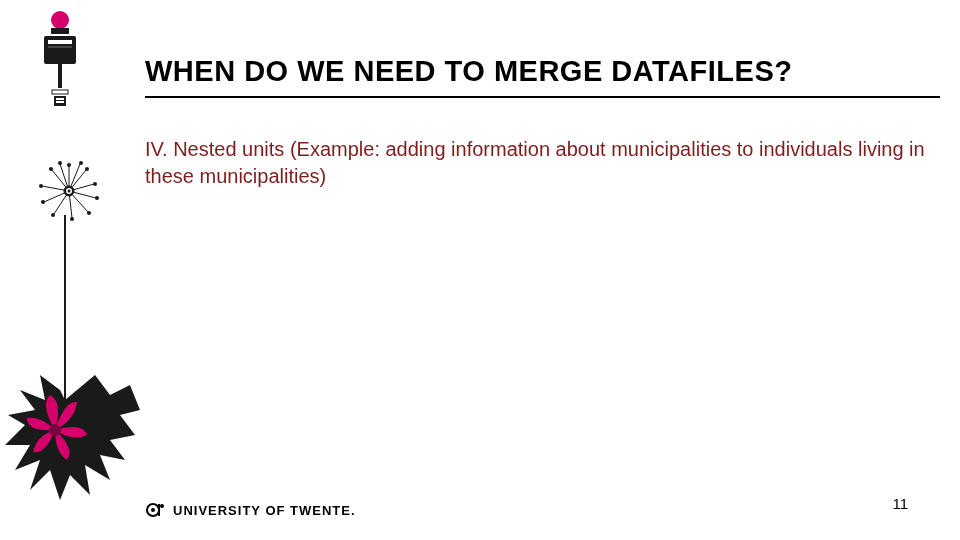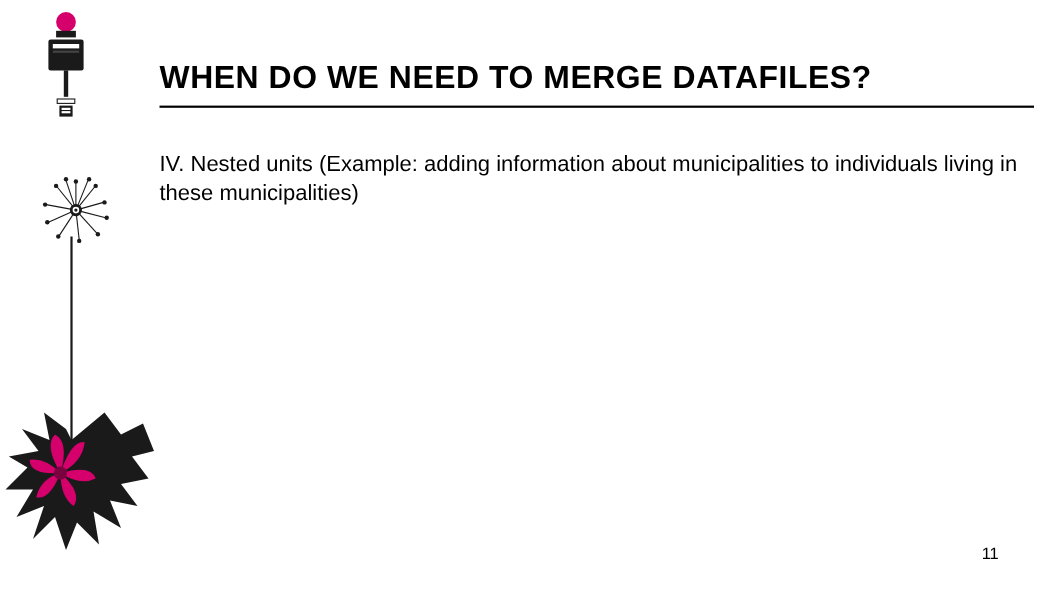--- a/index.html
+++ b/index.html
@@ -62,21 +62,21 @@
       letter-spacing: 0.5px;
       color: #000;
       padding-bottom: 8px;
       border-bottom: 2px solid #000;
     }
     .body-text {
       margin-top: 38px;
       font-size: 20px;
       font-weight: 400;
       line-height: 1.35;
-      color: #000000;
+      color: #7f1d1d;
     }
     .footer {
       position: absolute;
       left: 145px;
       bottom: 20px;
     }
     .univ-logo {
       display: flex;
       align-items: center;
       gap: 8px;
@@ -169,16 +169,27 @@
       </g>
     </svg>
 
   </div>
 
   <div class="content">
     <h1 class="title">WHEN DO WE NEED TO MERGE DATAFILES?</h1>
     <p class="body-text">IV. Nested units (Example: adding information about municipalities to individuals living in these municipalities)</p>
   </div>
 
+  <div class="footer">
+    <div class="univ-logo">
+      <svg width="20" height="20" viewBox="0 0 20 20">
+        <circle cx="8" cy="10" r="6" fill="none" stroke="#000" stroke-width="2"></circle>
+        <circle cx="8" cy="10" r="2" fill="#000"></circle>
+        <rect x="13" y="4" width="2" height="12" fill="#000"></rect>
+        <circle cx="17" cy="6" r="2" fill="#000"></circle>
+      </svg>
+      <span class="univ-text">UNIVERSITY OF TWENTE.</span>
+    </div>
+  </div>
 
   <div class="page-num">11</div>
 
 </div>
 
 </body></html>

